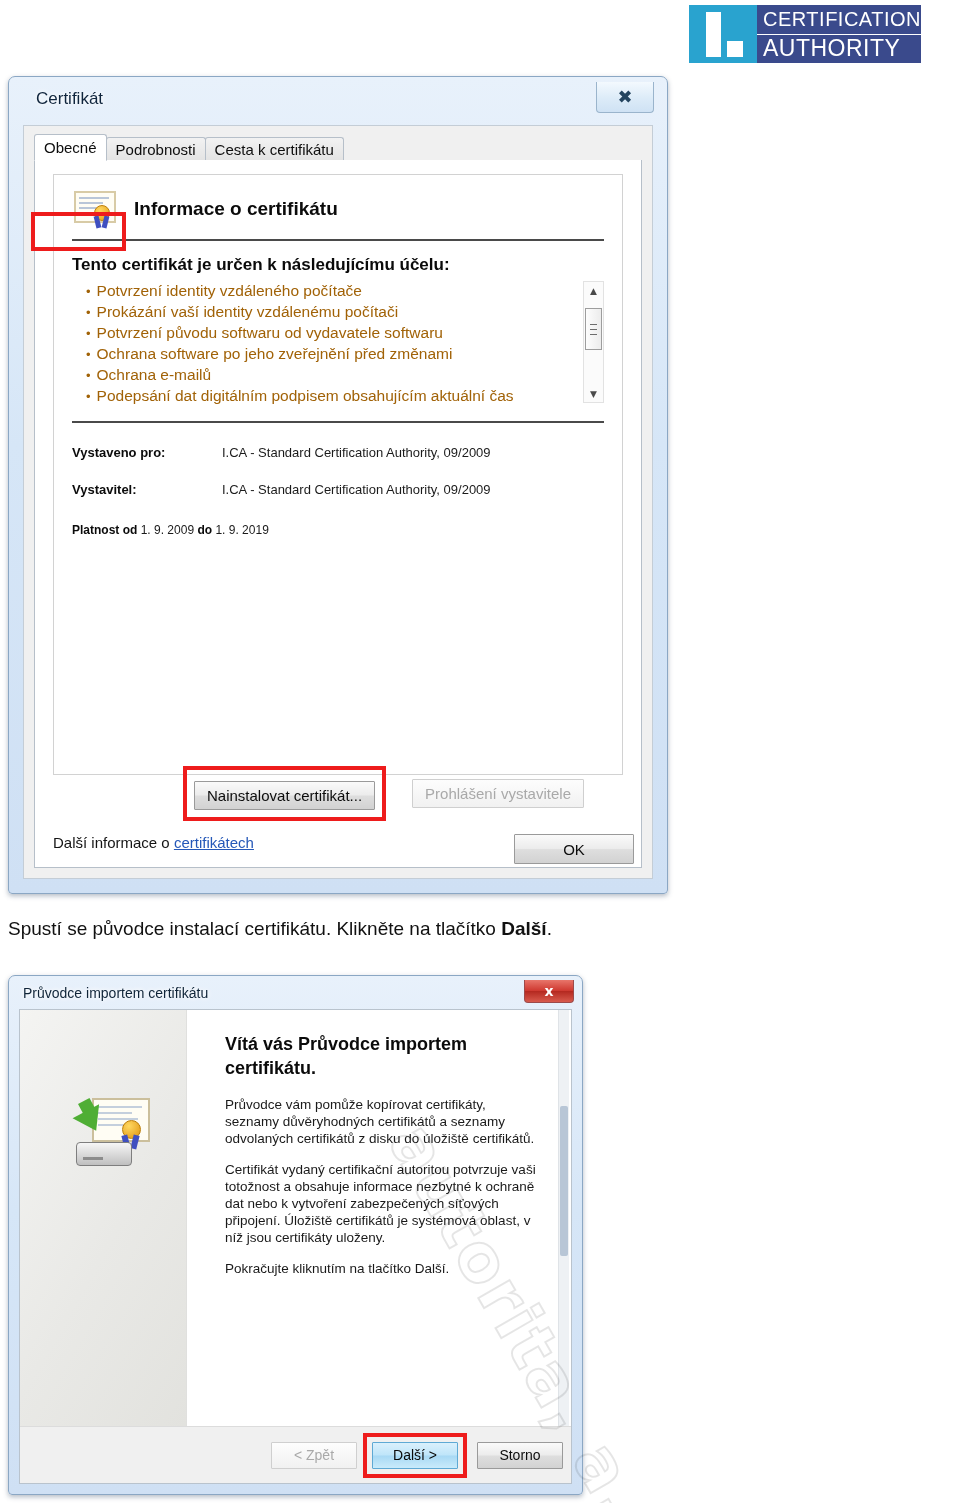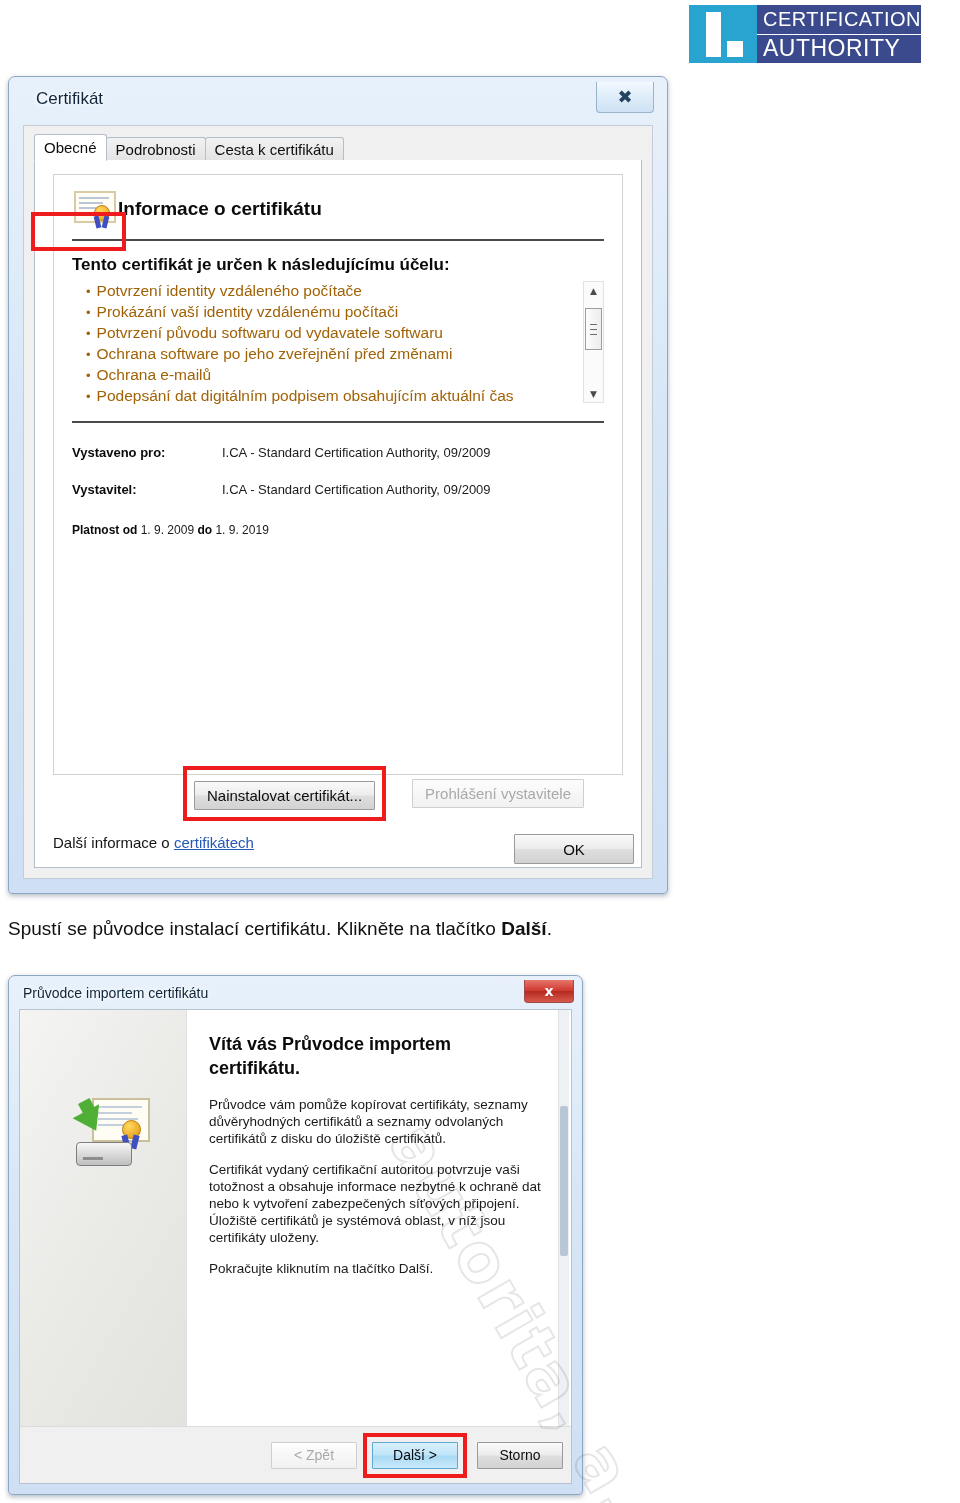--- a/index.html
+++ b/index.html
@@ -221,21 +221,21 @@
     bottom: 92px;
     border: 1px solid #d2d2d2;
     background: #ffffff;
     box-sizing: border-box;
     padding: 14px 18px;
   }
 
   .cert-head {
     display: flex;
     align-items: center;
-    gap: 0;
+    gap: 16px;
     padding-bottom: 10px;
     border-bottom: 2px solid #4a4a4a;
   }
   .cert-icon {
     width: 46px;
     height: 40px;
     position: relative;
     flex: none;
   }
   .cert-icon .sheet {
@@ -557,20 +557,21 @@
     width: 13px; height: 16px;
     background: #4fae35;
     transform: rotate(-28deg);
   }
 
   .wiz-main {
     flex: 1;
     position: relative;
     padding: 22px 28px 10px 22px;
     box-sizing: border-box;
+    margin-left: 16px;
   }
   .wiz-heading {
     font-size: 18px;
     font-weight: bold;
     line-height: 24px;
     color: #0b0b0b;
     margin-bottom: 16px;
   }
   .wiz-para {
     font-size: 13.5px;

